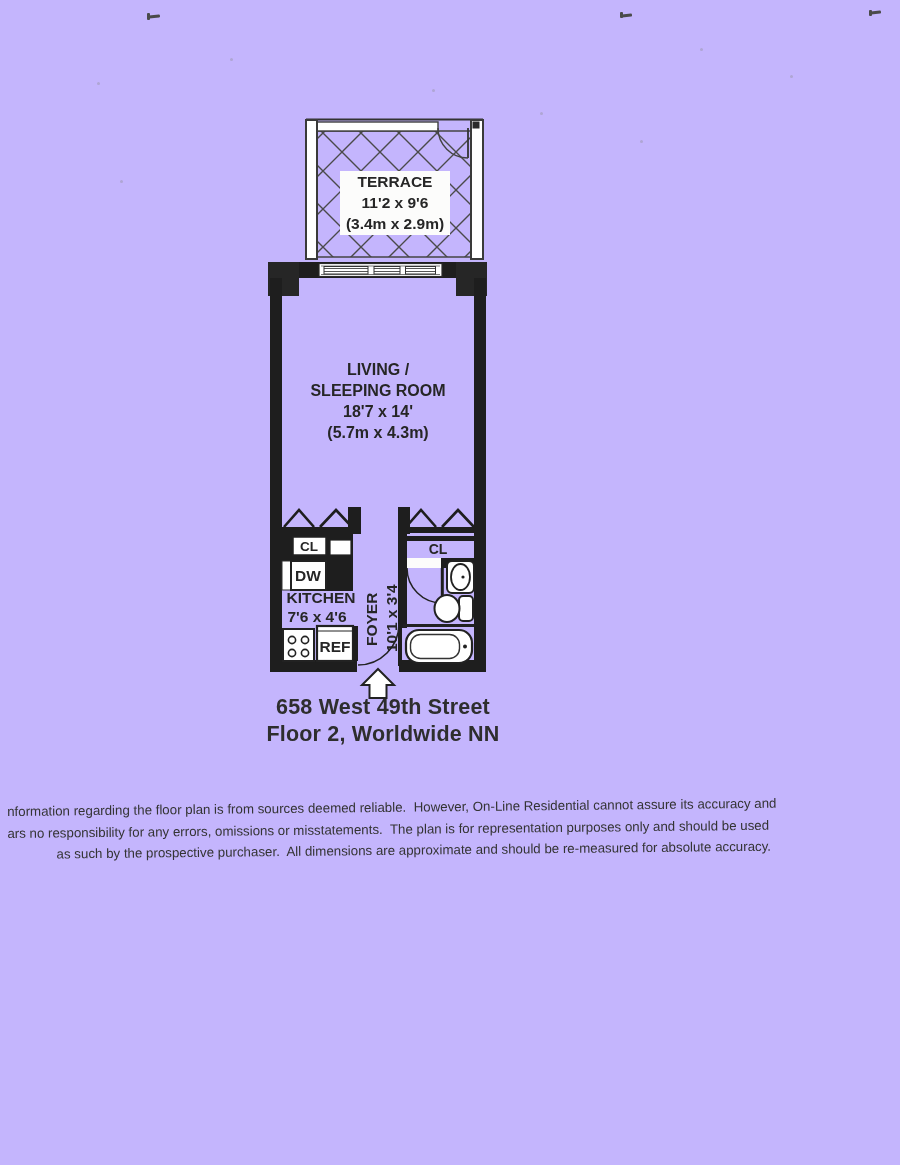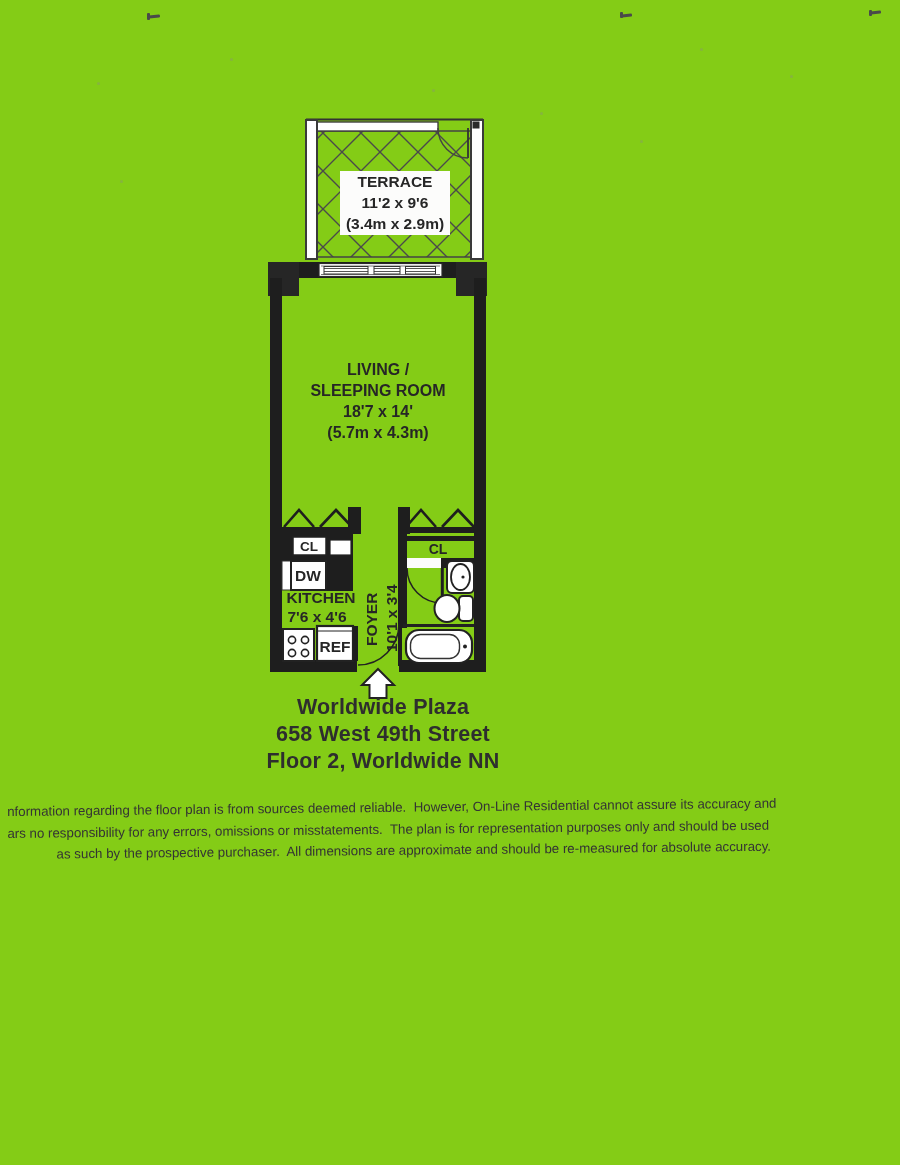--- a/index.html
+++ b/index.html
@@ -1,18 +1,18 @@
 <!DOCTYPE html>
 <html><head>
 <meta charset="utf-8">
 <style>
   html,body{margin:0;padding:0;background:#e8e8e8;}
   .page{
     position:relative;width:900px;height:1165px;margin:0 auto;
-    background:#84cc16;overflow:hidden;
+    background:#c4b5fd;overflow:hidden;
     font-family:"Liberation Sans",sans-serif;color:#2b2b2b;
   }
   svg{position:absolute;left:0;top:0;}
   .svgtext{font-family:"Liberation Sans",sans-serif;font-weight:bold;fill:#262626;}
   .t16{font-size:16px;}
   .t15{font-size:15.5px;}
   .t14{font-size:14px;}
   .t13{font-size:13.5px;}
   .addr{
     position:absolute;left:233px;top:694px;width:300px;
@@ -164,21 +164,20 @@
       <rect x="403" y="624" width="71" height="3" fill="#222"></rect>
       <g>
         <rect x="406" y="630" width="66" height="33" rx="13" fill="#fff" stroke="#222" stroke-width="2.2"></rect>
         <rect x="410.5" y="634.5" width="49" height="24" rx="10" fill="none" stroke="#333" stroke-width="1.4"></rect>
         <circle cx="465" cy="646.5" r="2" fill="#222"></circle>
       </g>
     </g>
   </svg>
 
   <div class="addr">
-    <div>Worldwide Plaza</div>
     <div>658 West 49th Street</div>
     <div>Floor 2, Worldwide NN</div>
   </div>
 
   <div class="disclaimer">
     <div class="l1">nformation regarding the floor plan is from sources deemed reliable.&nbsp; However, On-Line Residential cannot assure its accuracy and</div>
     <div class="l2">ars no responsibility for any errors, omissions or misstatements.&nbsp; The plan is for representation purposes only and should be used</div>
     <div class="l3">as such by the prospective purchaser.&nbsp; All dimensions are approximate and should be re-measured for absolute accuracy.</div>
   </div>
 

